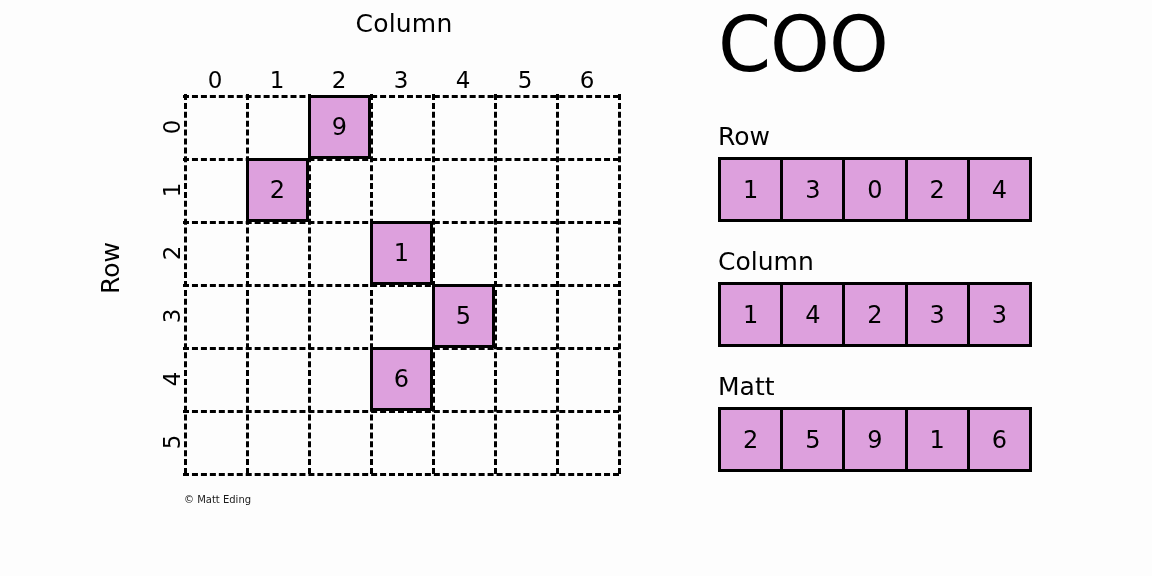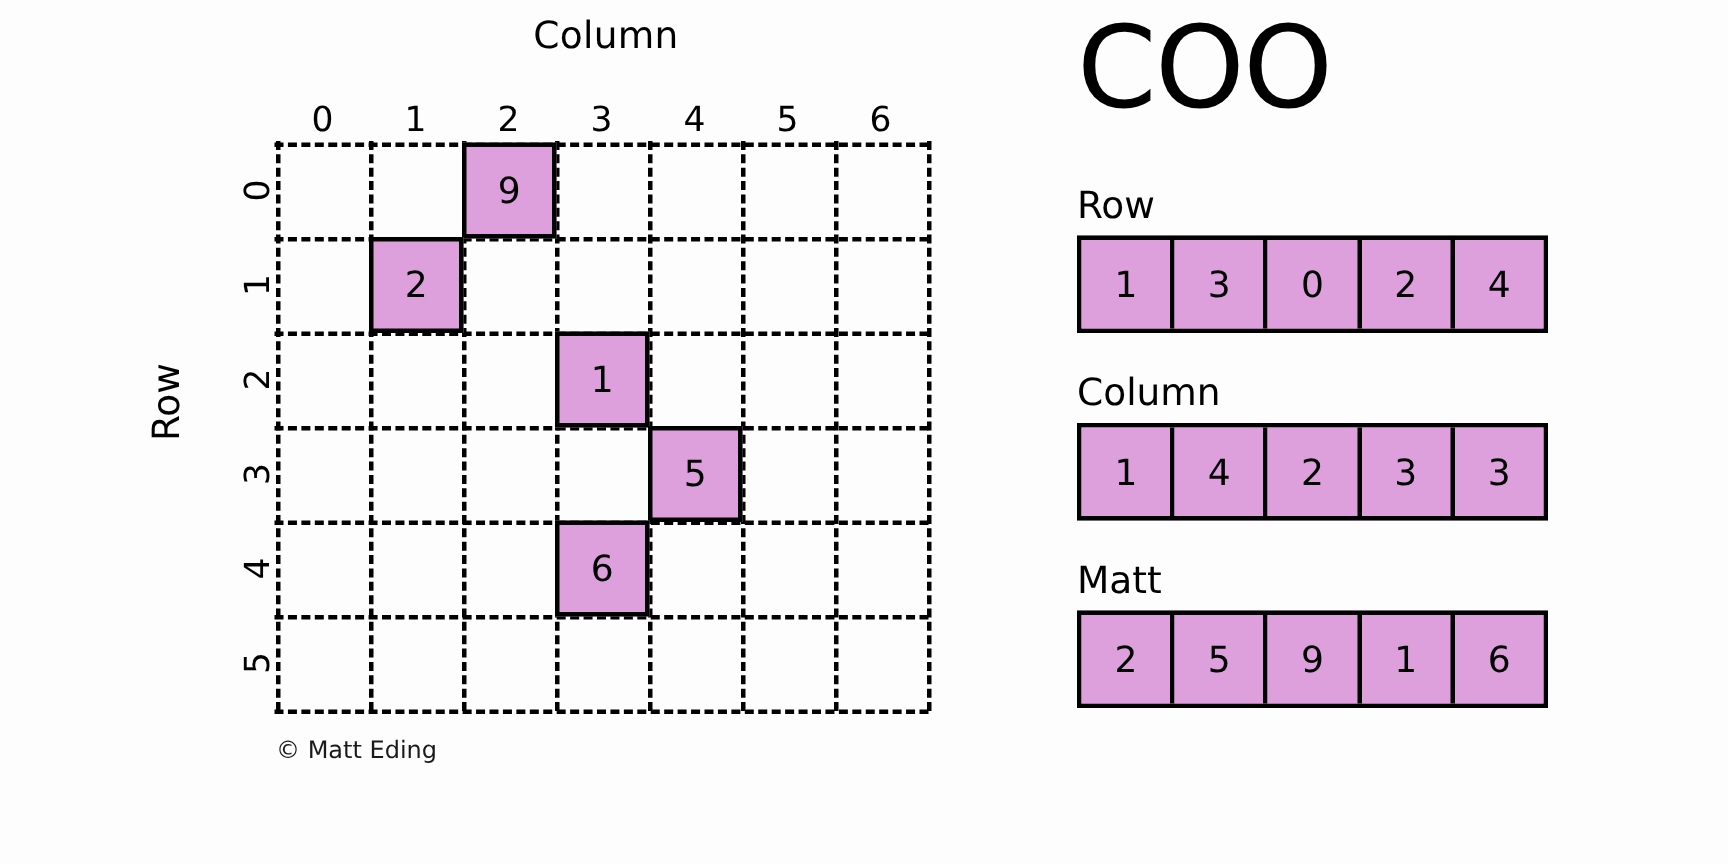--- a/index.html
+++ b/index.html
@@ -111,21 +111,21 @@
     align-items: center;
     justify-content: center;
     font-size: 24px;
     line-height: 24px;
     z-index: 3;
   }
 
   #attribution {
     position: absolute;
     left: 184px; top: 493px;
-    font-size: 16px;
+    font-size: 10px;
     line-height: 14px;
     color: #1a1a1a;
   }
 
   
   #coo-panel {
     position: absolute;
     left: 683px; top: 0;
     width: 400px; height: 440px; margin-left: 35px;
   }

